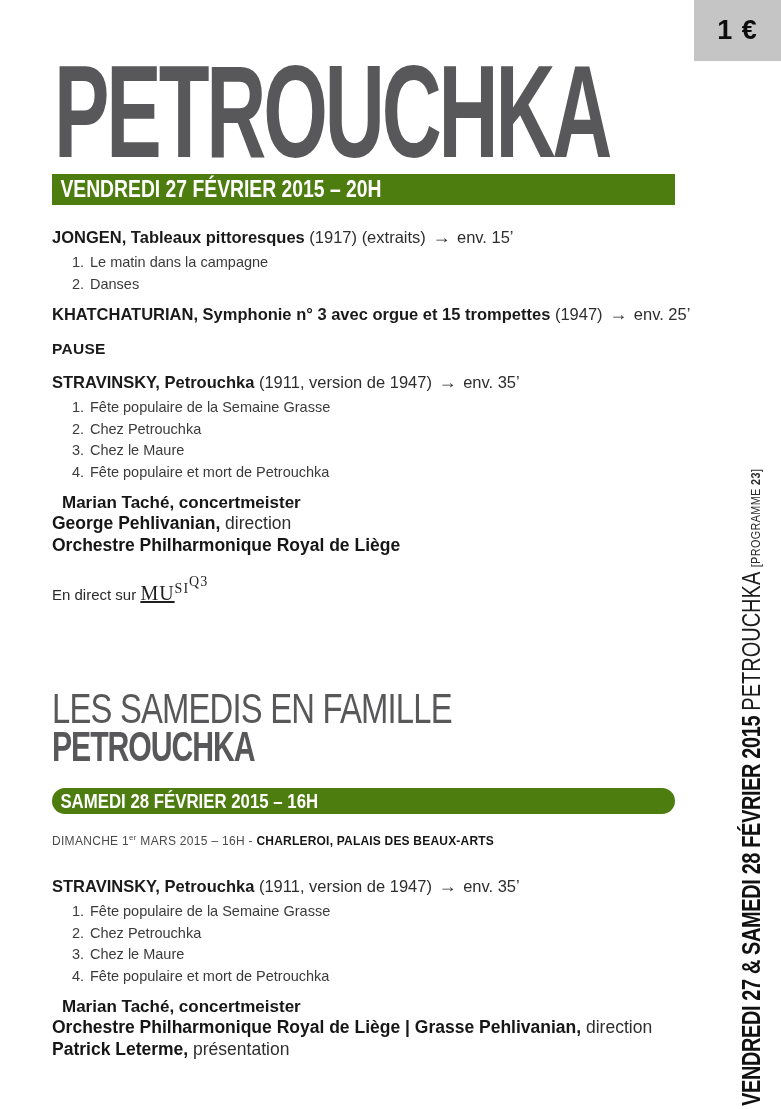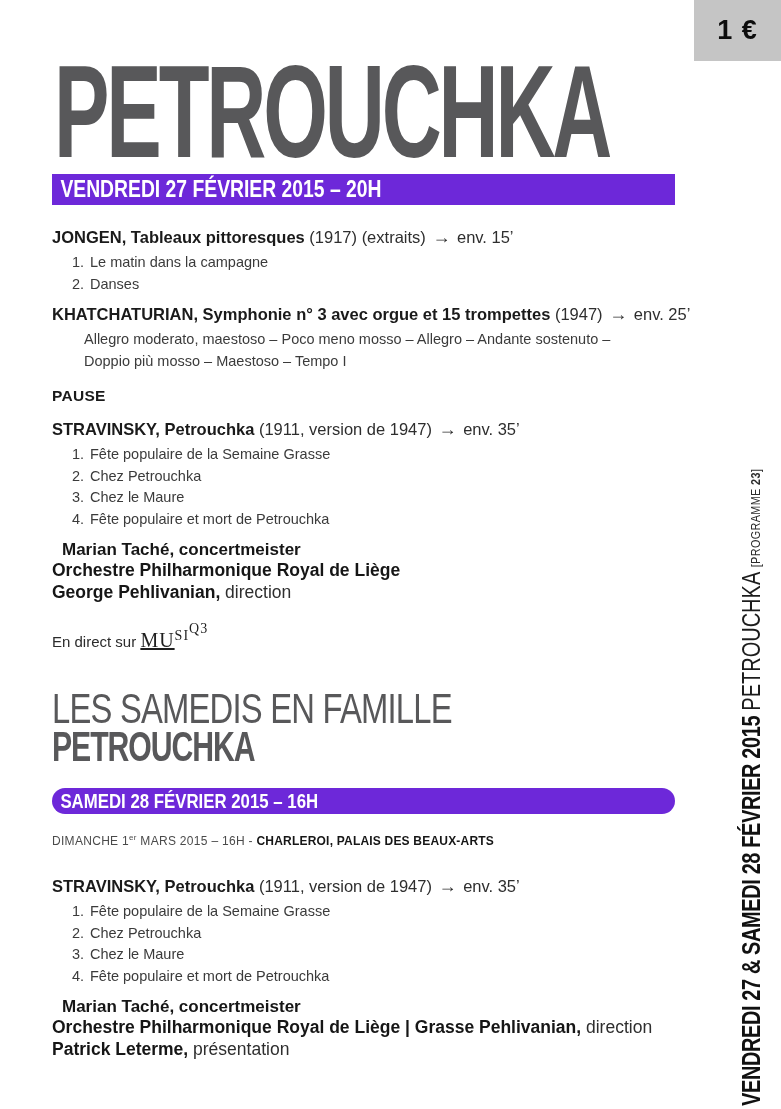--- a/index.html
+++ b/index.html
@@ -17,21 +17,21 @@
 
   
   .main-title {
     position:absolute; left:54px; top:46px; margin:0;
     font-size:132px; font-weight:bold; color:#58585a; line-height:1;
     letter-spacing:-5px; white-space:nowrap;
     transform:scaleX(0.63); transform-origin:0 0;
   }
 
   
-  .bar { background:#6d28d9; color:#ffffff; overflow:hidden; }
+  .bar { background:#4d7c0f; color:#ffffff; overflow:hidden; }
   .bar1 { position:absolute; left:52px; top:174px; width:623px; height:31px; }
   .bar1 .bar-text { font-size:23px; line-height:31px; }
   .bar2 { width:623px; height:26px; margin-top:22px;border-radius:13px; }
   .bar2 .bar-text { font-size:20px; line-height:26px; }
   .bar-text {
     display:inline-block; font-weight:bold; white-space:nowrap; padding-left:10px;
     letter-spacing:0px; transform:scaleX(0.84); transform-origin:0 50%;
   }
 
   .section1 { position:absolute; left:52px; top:226px; width:630px; }
@@ -119,24 +119,20 @@
       </div>
       <div class="mov">
         <span class="num">2.</span>
         <span class="txt">Danses</span>
       </div>
     </div>
 
     <div class="work-line m8">
       <span class="wt">KHATCHATURIAN, Symphonie n° 3 avec orgue et 15 trompettes</span><span class="meta"> (1947) </span><span class="arrow">→</span><span class="dur"> env. 25’</span>
     </div>
-    <div class="mov-list">
-      <div class="tempo">Allegro moderato, maestoso – Poco meno mosso – Allegro – Andante sostenuto –</div>
-      <div class="tempo">Doppio più mosso – Maestoso – Tempo I</div>
-    </div>
 
 
     <div class="pause">PAUSE</div>
 
     <div class="work-line m12">
       <span class="wt">STRAVINSKY, Petrouchka</span><span class="meta"> (1911, version de 1947) </span><span class="arrow">→</span><span class="dur"> env. 35’</span>
     </div>
     <div class="mov-list">
       <div class="mov">
         <span class="num">1.</span>
@@ -152,24 +148,24 @@
       </div>
       <div class="mov">
         <span class="num">4.</span>
         <span class="txt">Fête populaire et mort de Petrouchka</span>
       </div>
     </div>
 
     <div class="credits">
       <div class="credit-small">Marian Taché, concertmeister</div>
       <div class="credit-big">
+        <span class="b">George Pehlivanian,</span><span class="r"> direction</span>
+      </div>
+      <div class="credit-big">
         <span class="b">Orchestre Philharmonique Royal de Liège</span>
-      </div>
-      <div class="credit-big">
-        <span class="b">George Pehlivanian,</span><span class="r"> direction</span>
       </div>
     </div>
 
     <div class="broadcast">
       <span>En direct sur </span><span class="muziq"><span class="mu">MU</span><span class="si">SI</span><span class="q3">Q3</span></span>
     </div>
 
   </div>
 
   <div class="section2">

